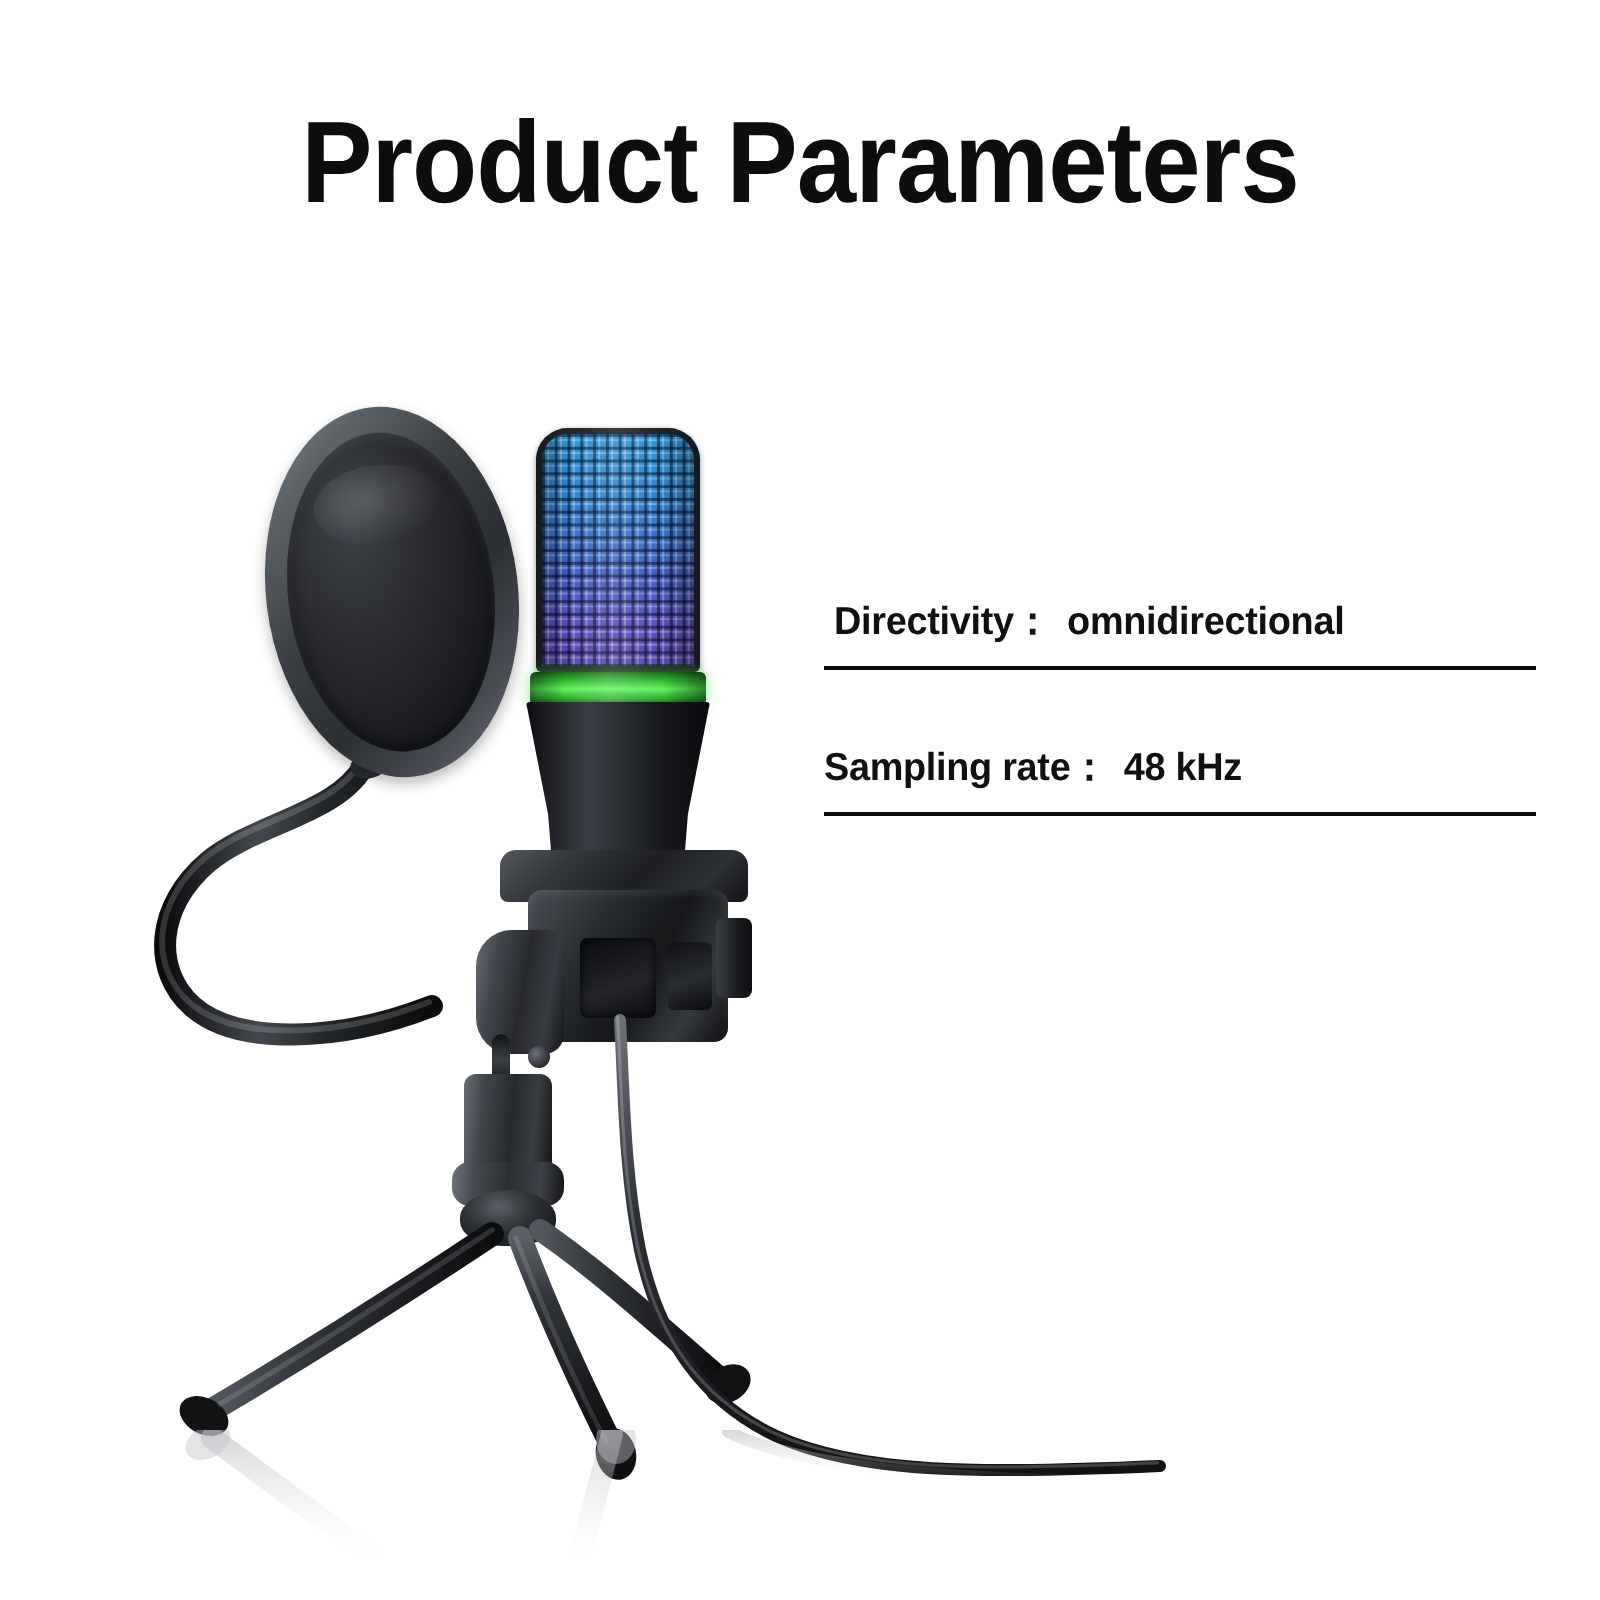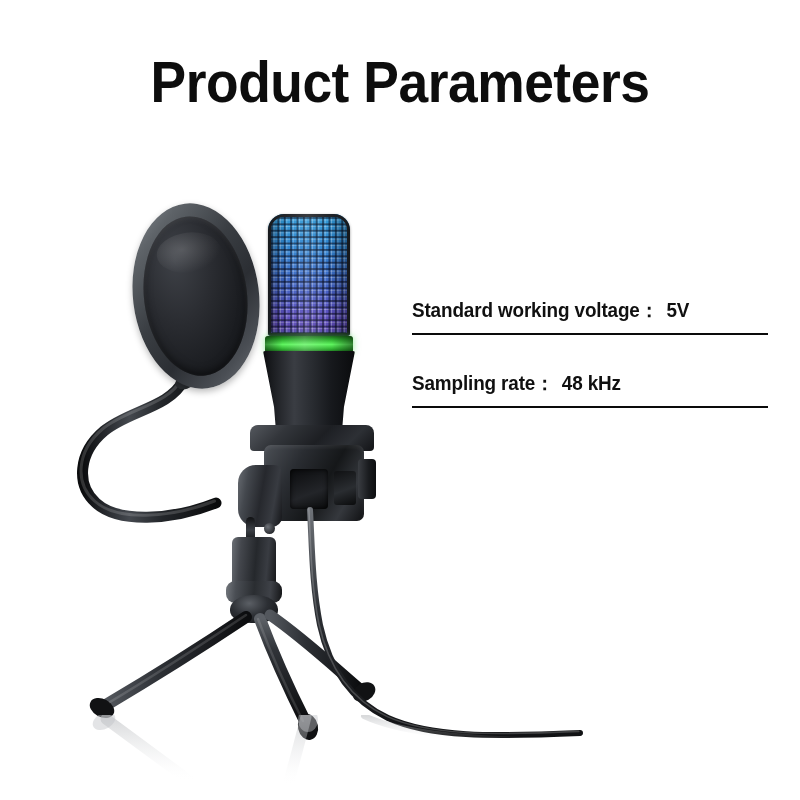--- a/index.html
+++ b/index.html
@@ -442,29 +442,29 @@
       <path d="M 106 4 C 130 22, 160 44, 190 66" stroke-width="11"></path>
       <path d="M 306 2 C 300 26, 294 48, 288 70" stroke-width="11"></path>
       <path d="M 364 1 C 396 16, 450 24, 560 26" stroke-width="6"></path>
     </g>
     <ellipse cx="104" cy="6" rx="12" ry="8" fill="#c2c4c7" opacity="0.45" transform="rotate(-28 104 6)"></ellipse>
     <ellipse cx="308" cy="5" rx="10" ry="12" fill="#c2c4c7" opacity="0.45"></ellipse>
   </svg>
 
   <div id="spec-list">
 
-
-
-
-    <div class="spec-row r4">
+    <div class="spec-row r1">
       <div class="spec-text">
-        <span class="lbl">Standard working voltage</span><span class="sep">：</span><span class="val">5V</span>
+        <span class="lbl">Directivity</span><span class="sep">：</span><span class="val">omnidirectional</span>
       </div>
       <div class="spec-rule"></div>
     </div>
+
+
+
 
     <div class="spec-row r5">
       <div class="spec-text">
         <span class="lbl">Sampling rate</span><span class="sep">：</span><span class="val">48 kHz</span>
       </div>
       <div class="spec-rule"></div>
     </div>
 
   </div>
 </div>

